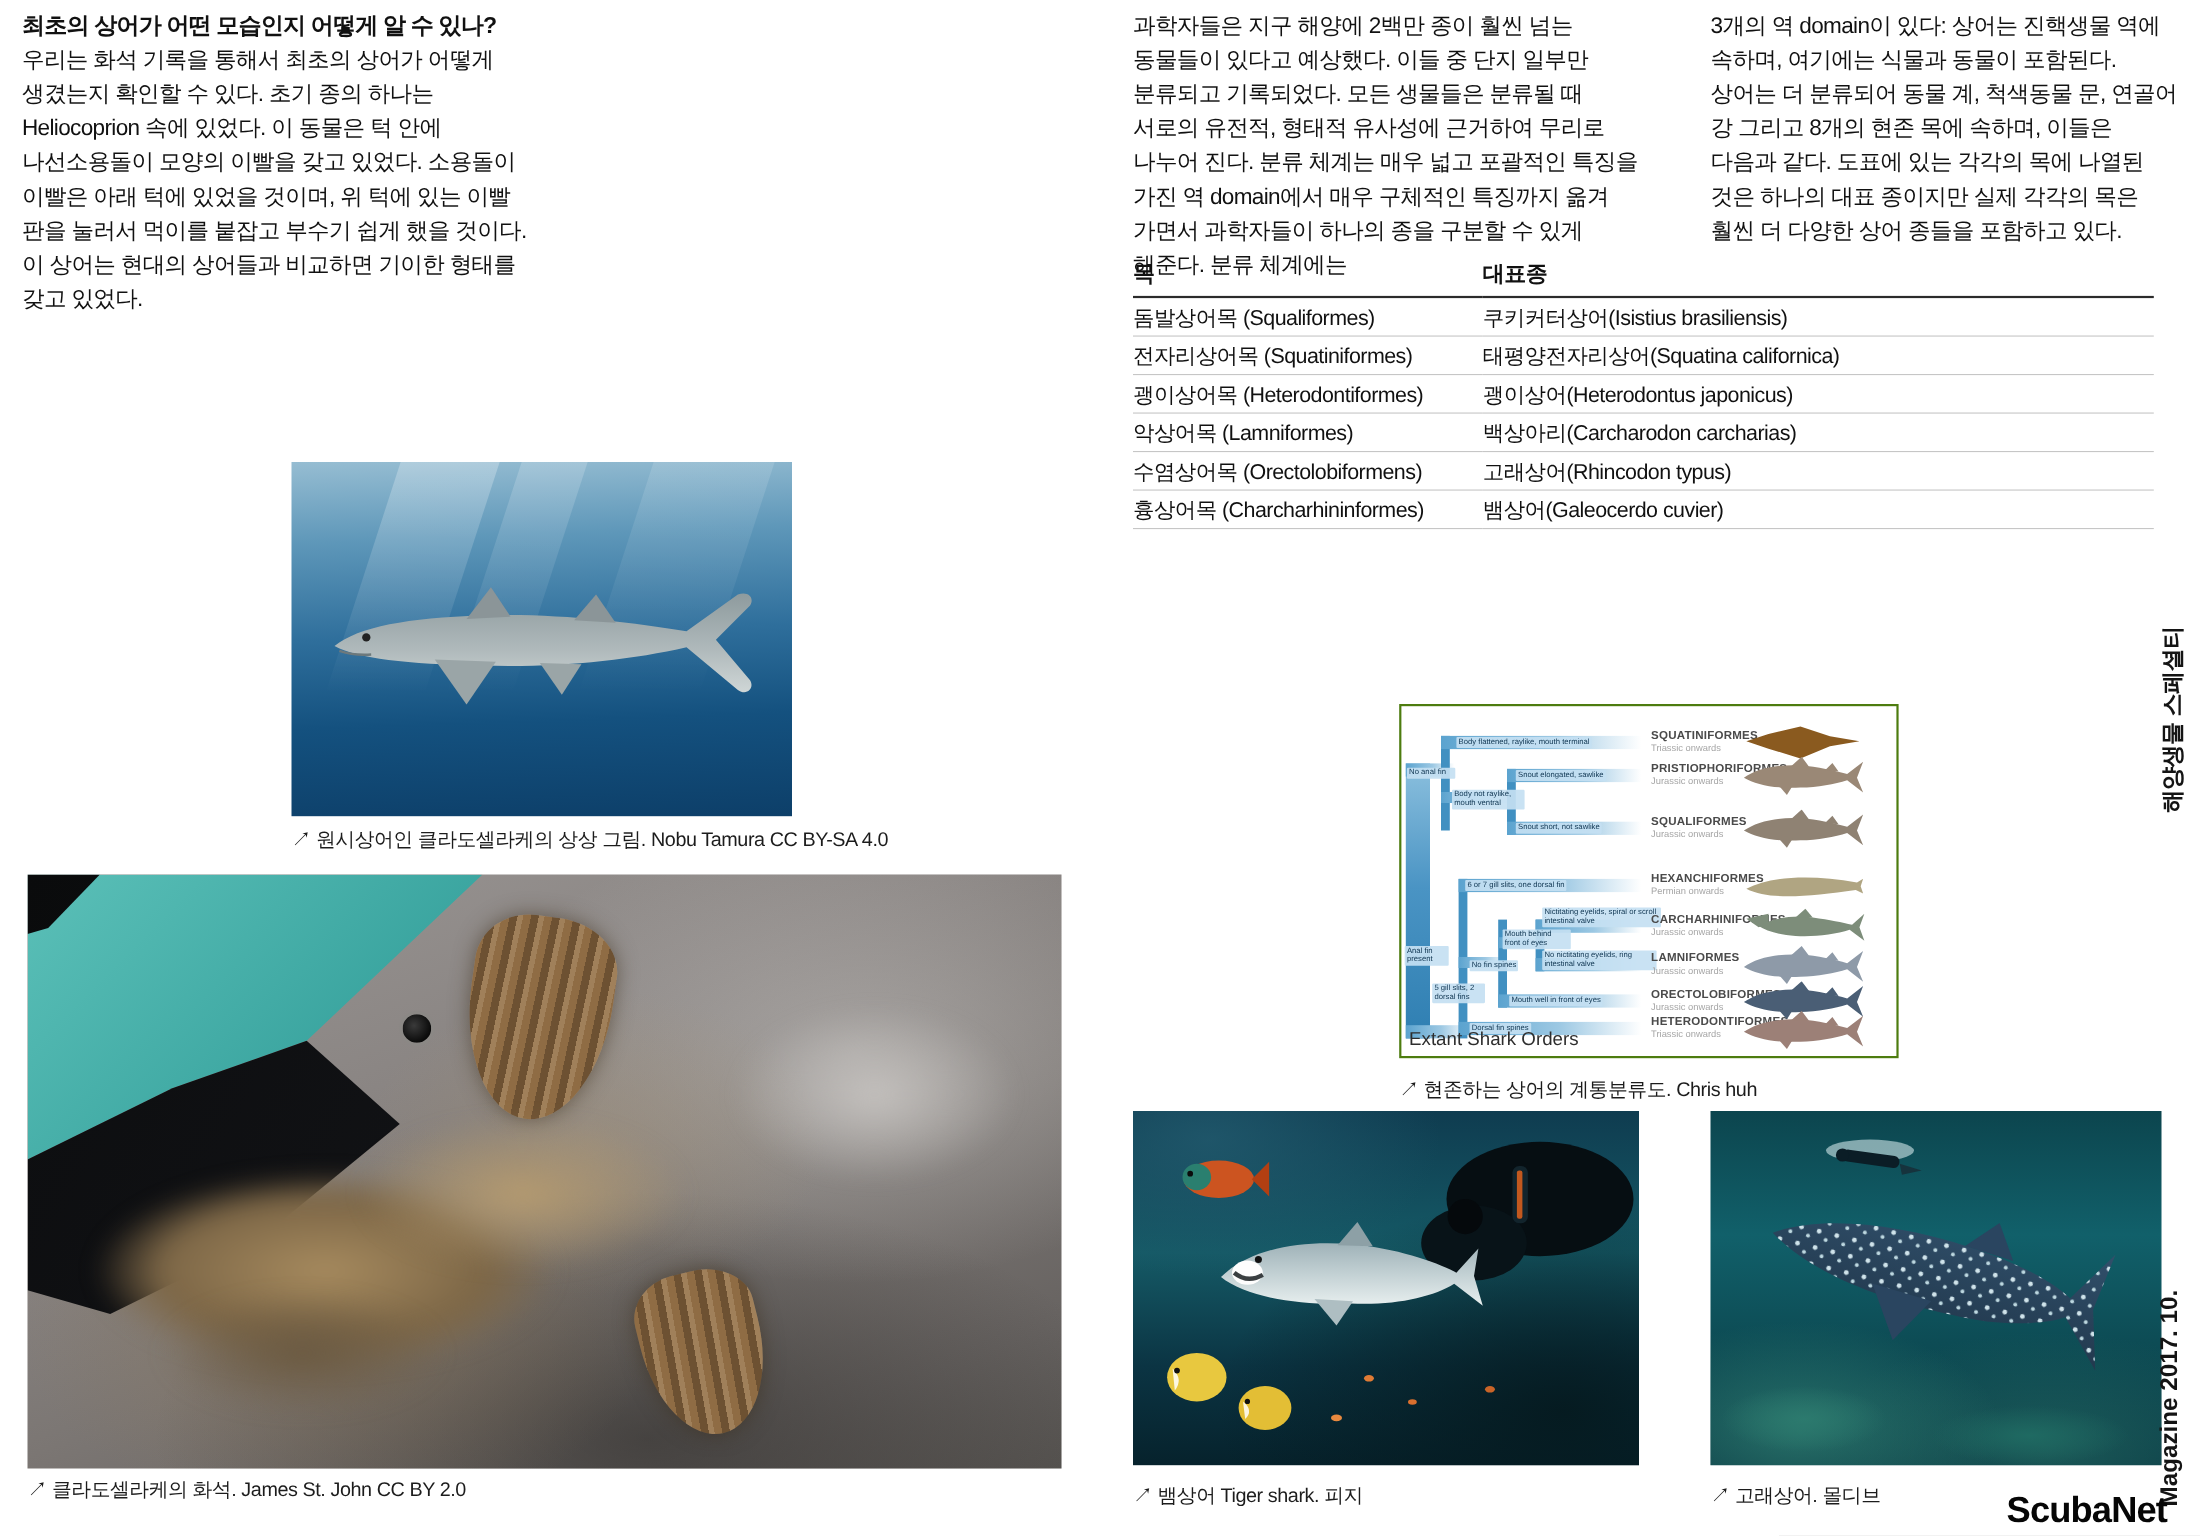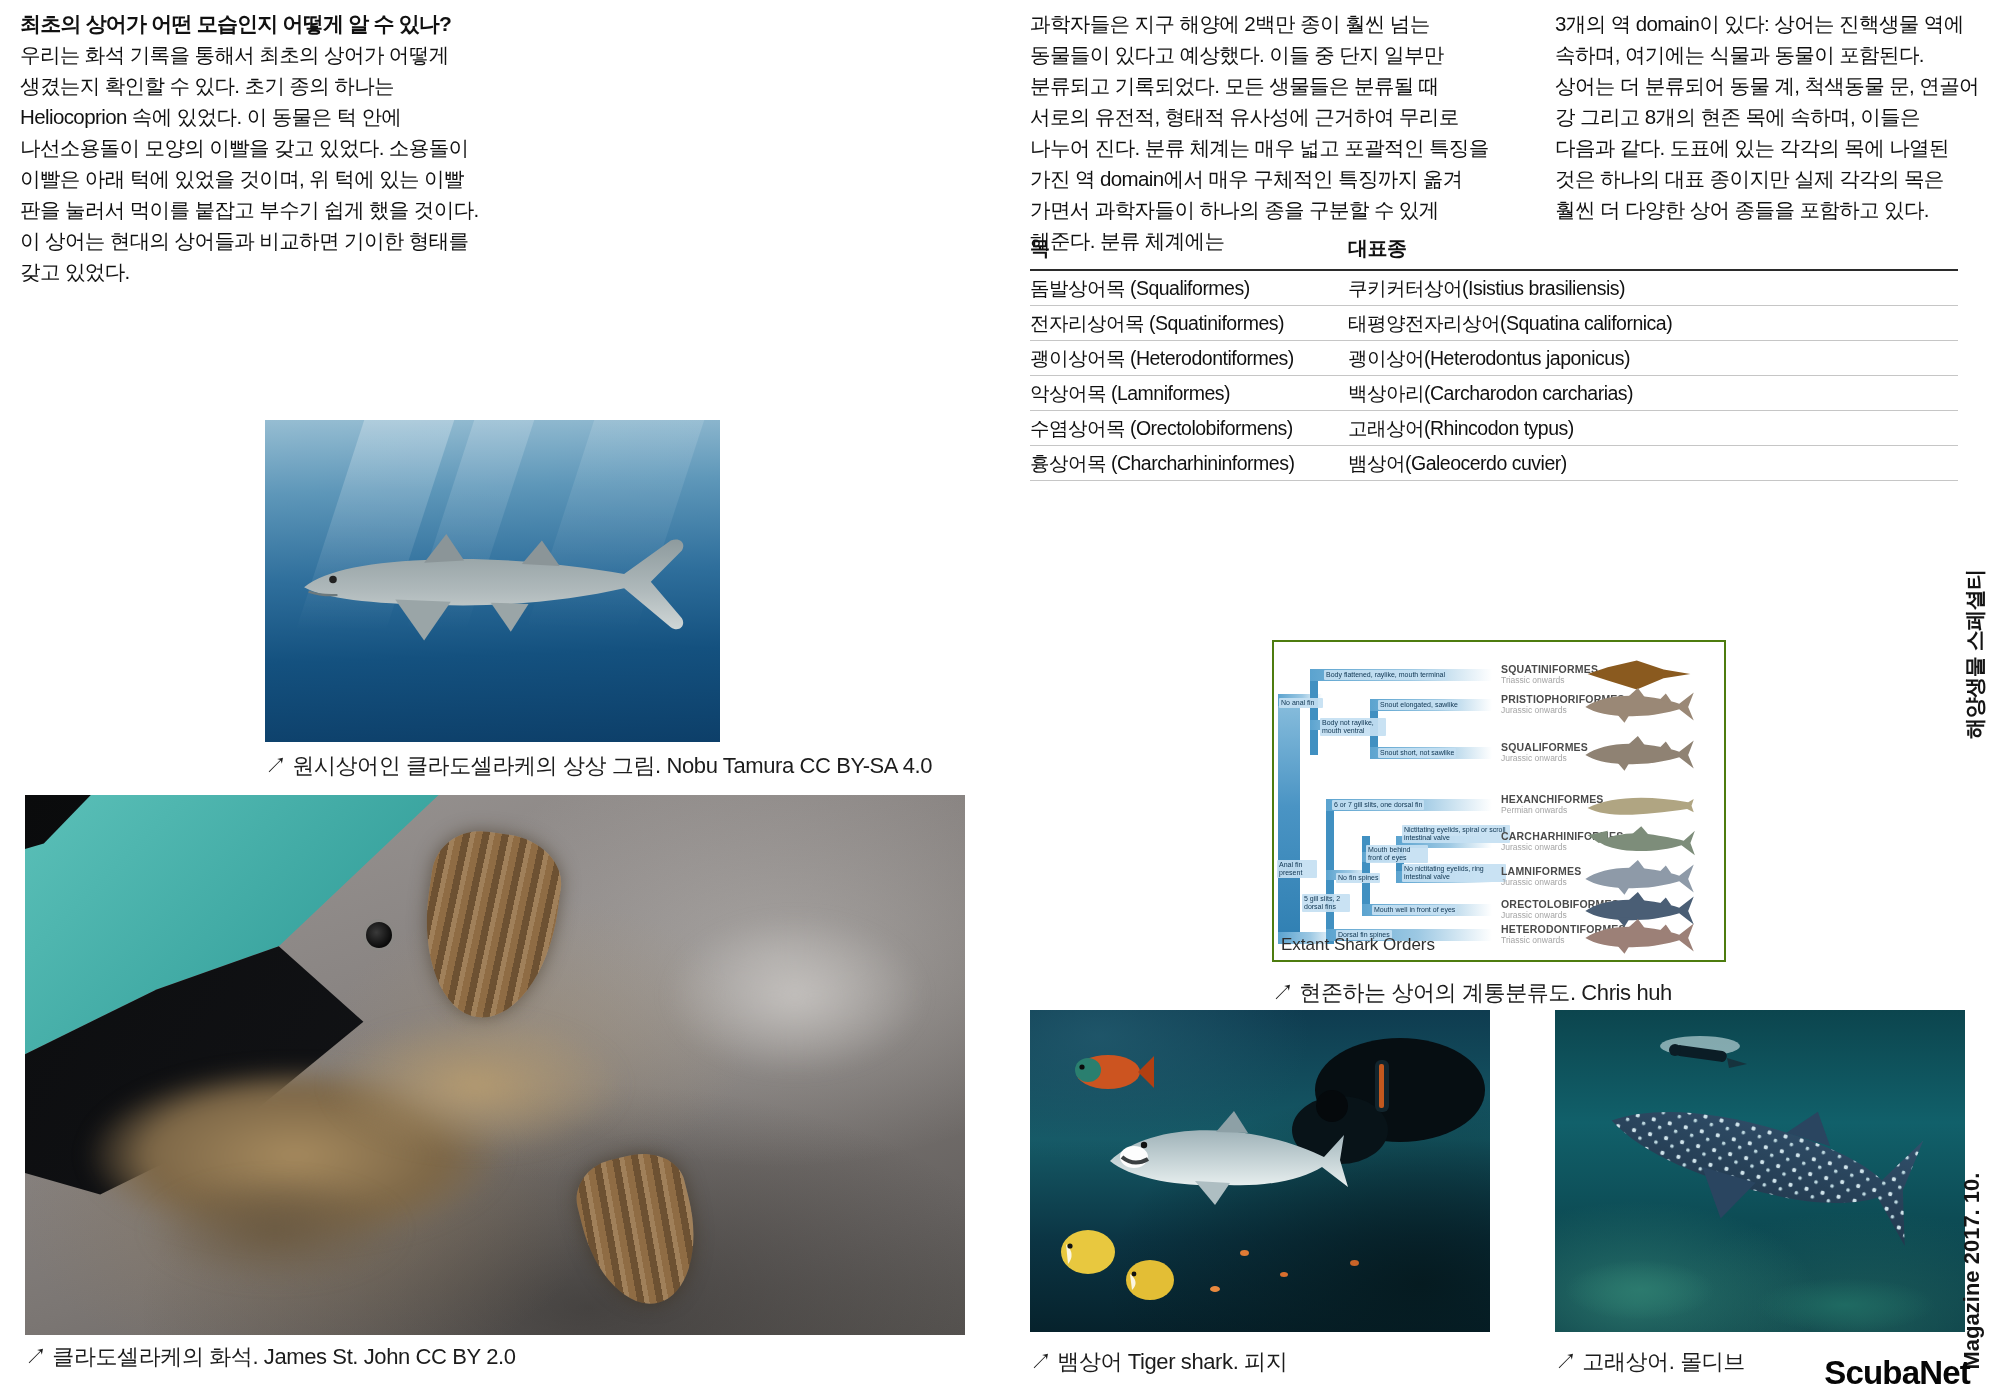--- a/index.html
+++ b/index.html
@@ -15,21 +15,21 @@
   #col2{left:500px;width:472px;}
   #col3{left:1030px;width:466px;}
   #col4{left:1555px;width:424px;}
   
   #shark-table{position:absolute;left:1030px;top:233px;width:928px;border-collapse:collapse;
        font-size:19.5px;letter-spacing:-0.5px;}
   #shark-table th{text-align:left;font-weight:bold;padding:2px 0 7px 0;border-bottom:2px solid #2b2b2b;font-size:20px;}
   #shark-table td{padding:4px 0 3px 0;border-bottom:1px solid #c6c6c6;}
   #shark-table .c2{width:610px;}
   
-  .caption{position:absolute;font-size:22px;letter-spacing:-0.4px;color:#1c1c1c;white-space:nowrap;}
+  .caption{position:absolute;font-size:18px;letter-spacing:-0.4px;color:#1c1c1c;white-space:nowrap;}
   
   #fig-illustration{left:265px;top:420px;width:455px;height:322px;overflow:hidden;
       background:linear-gradient(178deg,#96bdd2 0%,#5e97b9 22%,#2f6f9c 48%,#14517f 72%,#0d3f69 100%);}
   .ray{position:absolute;top:-30px;width:90px;height:240px;
       background:linear-gradient(180deg,rgba(255,255,255,.30),rgba(255,255,255,0));
       transform:skewX(-18deg);}
   
   #fig-fossil{left:25px;top:795px;width:940px;height:540px;overflow:hidden;
       background:
         radial-gradient(420px 260px at 30% 75%, rgba(141,120,92,.55), rgba(0,0,0,0) 70%),

